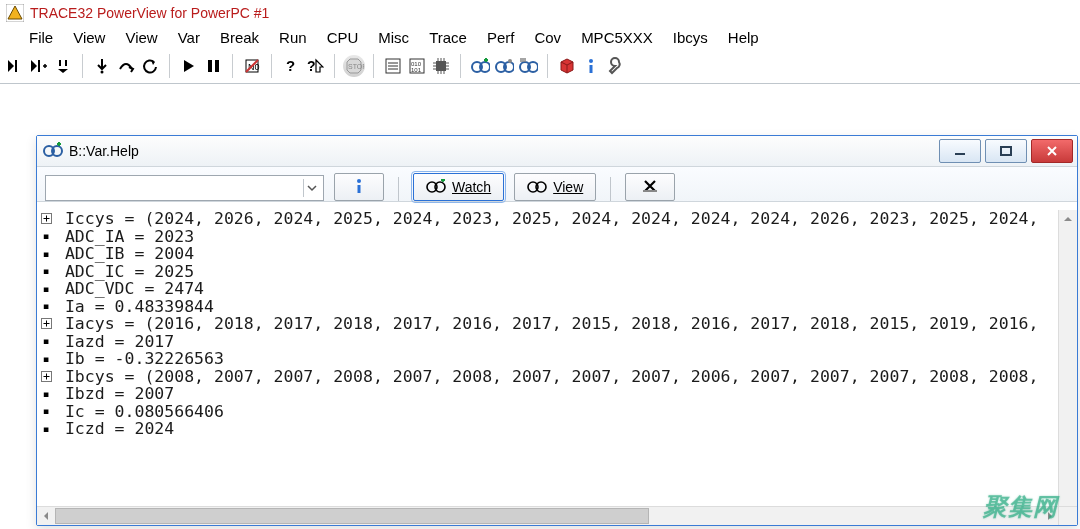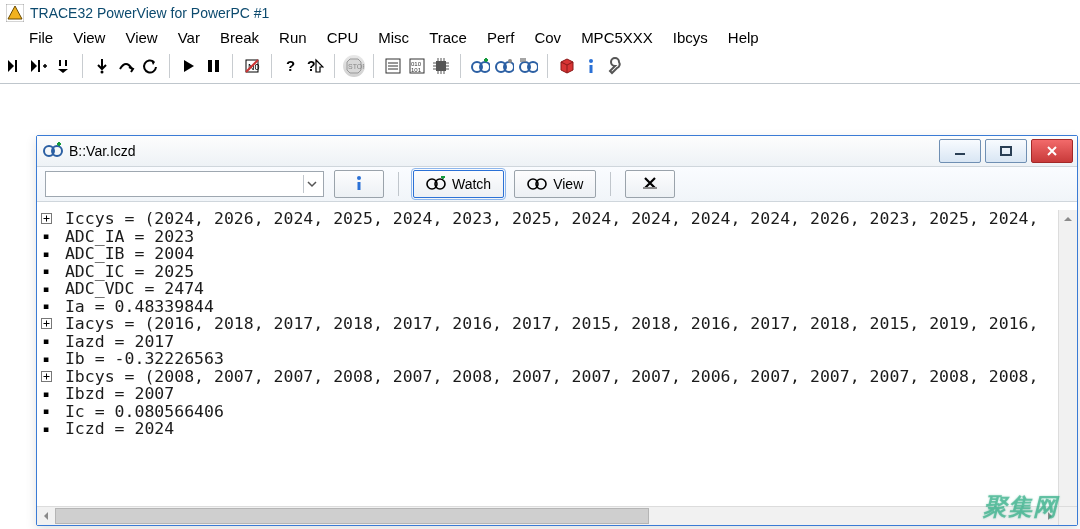--- a/index.html
+++ b/index.html
@@ -16,21 +16,21 @@
   
   .titlebar {
     display: flex;
     align-items: center;
     height: 26px;
     padding: 0 6px;
     background: #fff;
     gap: 6px;
   }
   .app-icon-svg { width: 18px; height: 18px; display: block; }
-  .title { font-size: 14px; color: #0c4a6e; }
+  .title { font-size: 14px; color: #b91c1c; }
 
   
   .menubar {
     display: flex;
     align-items: center;
     height: 22px;
     padding: 0 19px;
     gap: 0;
     background: #fff;
   }
@@ -81,25 +81,26 @@
   .winbtns { position:absolute; right:4px; top:3px; display:flex; gap:4px; }
   .winbtn { width:40px; height:22px; border:1px solid #6f8fb3; border-radius:2px;
             background: linear-gradient(#f8fbff,#d9e6f4);
             display:flex; align-items:center; justify-content:center; }
   .winbtn.close { background: linear-gradient(#f26a6a,#c83a3a); border-color:#a32828; }
   .winbtn svg { display:block; }
 
   
   .cw-toolbar {
     height: 34px;
-    display:flex; align-items:center;
+    display:flex; align-items:flex-end;
     padding: 0 8px;
     gap: 10px;
     border-bottom: 1px solid #cfd6dc;
     background: linear-gradient(#fafcff,#f1f5f9);
+    text-decoration: underline;
   }
   .combo {
     width: 274px; height: 24px;
     border: 1px solid #9ea7b0;
     background:#fff;
     display:flex; align-items:center; justify-content:flex-end;
     padding-right:3px;
   }
   .combo .drop { width:16px; height:18px; border-left:1px solid #c0c6cc; display:flex; align-items:center; justify-content:center; }
   .cw-btn {
@@ -340,21 +341,21 @@
   <div class="childwin">
 
     <div class="cw-title">
       <span>
         <svg width="20" height="16">
             <circle cx="6" cy="9" r="5" fill="none" stroke="#2b5fa3" stroke-width="2"></circle>
             <circle cx="14" cy="9" r="5" fill="none" stroke="#2b5fa3" stroke-width="2"></circle>
             <path d="M14 2 L18 2 M16 0 L16 4" stroke="#159a3c" stroke-width="2"></path>
           </svg>
       </span>
-      <span class="title-text">B::Var.Iczd</span>
+      <span class="title-text">B::Var.Help</span>
       <div class="winbtns">
         <div class="winbtn">
             <svg width="14" height="12">
               <rect x="2" y="8" width="10" height="2" fill="#2a3f55"></rect>
             </svg>
           </div>
         <div class="winbtn">
             <svg width="14" height="12">
               <rect x="2" y="2" width="10" height="8" fill="none" stroke="#2a3f55" stroke-width="2"></rect>
             </svg>

